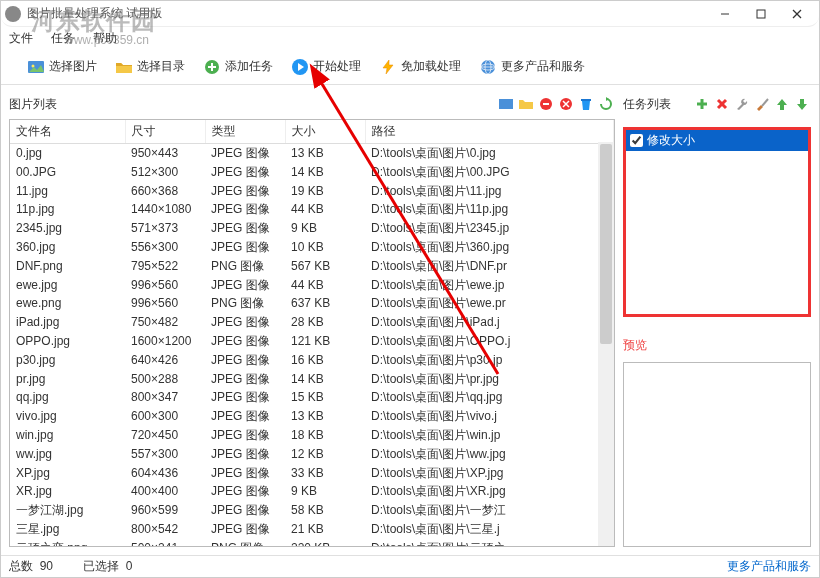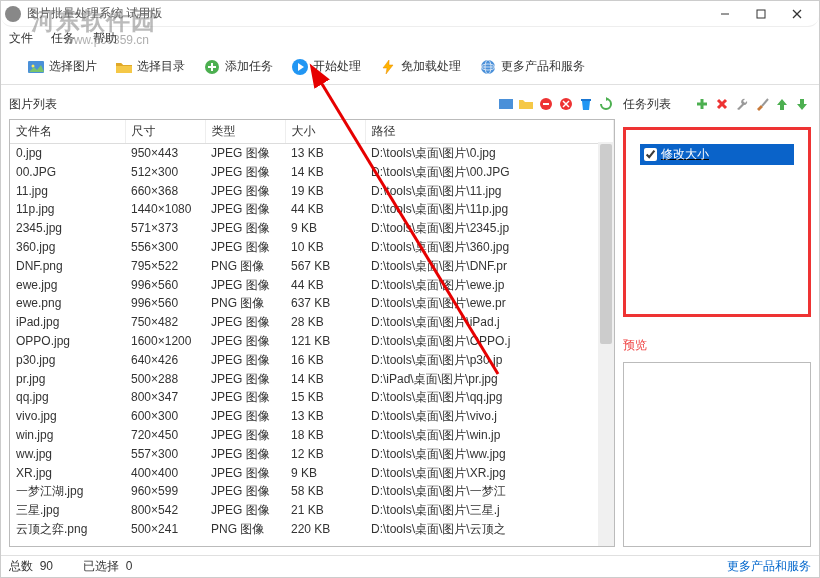--- a/index.html
+++ b/index.html
@@ -21,21 +21,21 @@
 .section-head .label { color: #333; }
 .icon-row { display: flex; gap: 2px; align-items: center; }
 .mini-ico { width: 18px; height: 18px; display: inline-flex; align-items: center; justify-content: center; }
 .table-wrap { flex: 1; border: 1px solid #bbb; overflow: hidden; position: relative; }
 table { width: 100%; border-collapse: collapse; table-layout: fixed; }
 th { text-align: left; padding: 3px 6px; background: #fff; border-bottom: 1px solid #ddd; font-weight: normal; color: #333; border-right: 1px solid #eee; }
 td { padding: 1px 6px; color: #333; white-space: nowrap; overflow: hidden; text-overflow: ellipsis; line-height: 1.4; }
 tbody tr { height: 17px; }
 .scrollbar-v { position: absolute; right: 0; top: 22px; bottom: 0; width: 16px; background: #f0f0f0; }
 .scrollbar-v .thumb { position: absolute; left: 2px; right: 2px; top: 2px; height: 200px; background: #ccc; border-radius: 2px; }
-.task-panel { border: 3px solid #e33; padding: 14px; min-height: 190px; background: #fff; text-decoration: underline; }
+.task-panel { border: 3px solid #e33; padding: 0; min-height: 190px; background: #fff; }
 .task-item { background: #0a63c9; color: #fff; padding: 2px 4px; display: flex; align-items: center; gap: 4px; }
 .task-item input { accent-color: #fff; }
 .preview-label { color: #ef4444; margin-top: 12px; }
 .preview-box { flex: 1; border: 1px solid #bbb; background: #fff; }
 .statusbar { height: 22px; display: flex; align-items: center; padding: 8px 8px; gap: 30px; border-top: 1px solid #e0e0e0; color: #333; }
 .statusbar .spacer { flex: 1; }
 .statusbar .link { color: #06c; }
 .watermark { position: absolute; left: 30px; top: 4px; font-size: 24px; font-weight: bold; color: rgba(120,120,120,0.5); pointer-events: none; font-family: SimHei, sans-serif; letter-spacing: 1px; }
 .watermark2 { position: absolute; left: 64px; top: 32px; font-size: 12px; color: rgba(120,120,120,0.6); pointer-events: none; }
 .arrow { position: absolute; pointer-events: none; z-index: 100; }
@@ -277,21 +277,21 @@
               <td>640×426</td>
               <td>JPEG 图像</td>
               <td>16 KB</td>
               <td>D:\tools\桌面\图片\p30.jp</td>
             </tr>
             <tr>
               <td>pr.jpg</td>
               <td>500×288</td>
               <td>JPEG 图像</td>
               <td>14 KB</td>
-              <td>D:\iPad\桌面\图片\pr.jpg</td>
+              <td>D:\tools\桌面\图片\pr.jpg</td>
             </tr>
             <tr>
               <td>qq.jpg</td>
               <td>800×347</td>
               <td>JPEG 图像</td>
               <td>15 KB</td>
               <td>D:\tools\桌面\图片\qq.jpg</td>
             </tr>
             <tr>
               <td>vivo.jpg</td>
@@ -306,20 +306,27 @@
               <td>JPEG 图像</td>
               <td>18 KB</td>
               <td>D:\tools\桌面\图片\win.jp</td>
             </tr>
             <tr>
               <td>ww.jpg</td>
               <td>557×300</td>
               <td>JPEG 图像</td>
               <td>12 KB</td>
               <td>D:\tools\桌面\图片\ww.jpg</td>
+            </tr>
+            <tr>
+              <td>XP.jpg</td>
+              <td>604×436</td>
+              <td>JPEG 图像</td>
+              <td>33 KB</td>
+              <td>D:\tools\桌面\图片\XP.jpg</td>
             </tr>
             <tr>
               <td>XR.jpg</td>
               <td>400×400</td>
               <td>JPEG 图像</td>
               <td>9 KB</td>
               <td>D:\tools\桌面\图片\XR.jpg</td>
             </tr>
             <tr>
               <td>一梦江湖.jpg</td>

